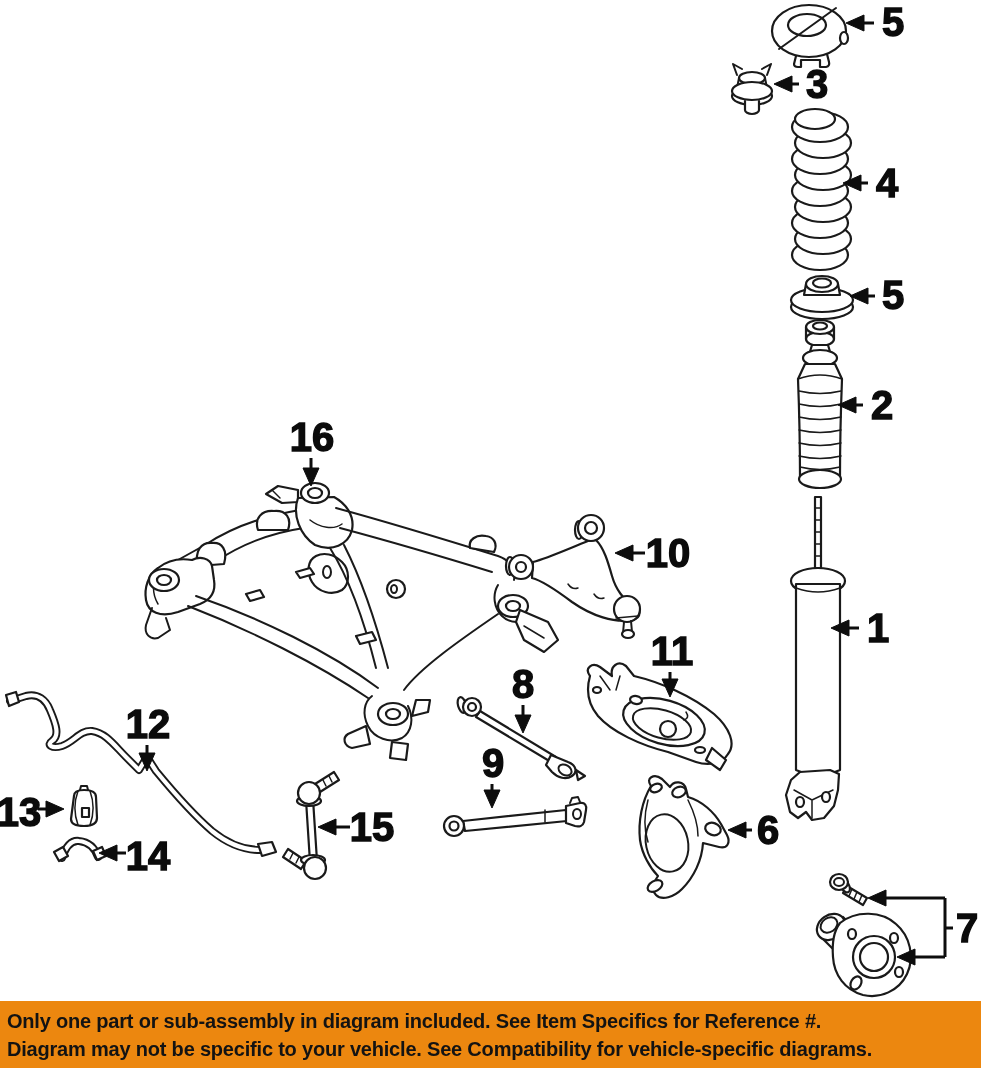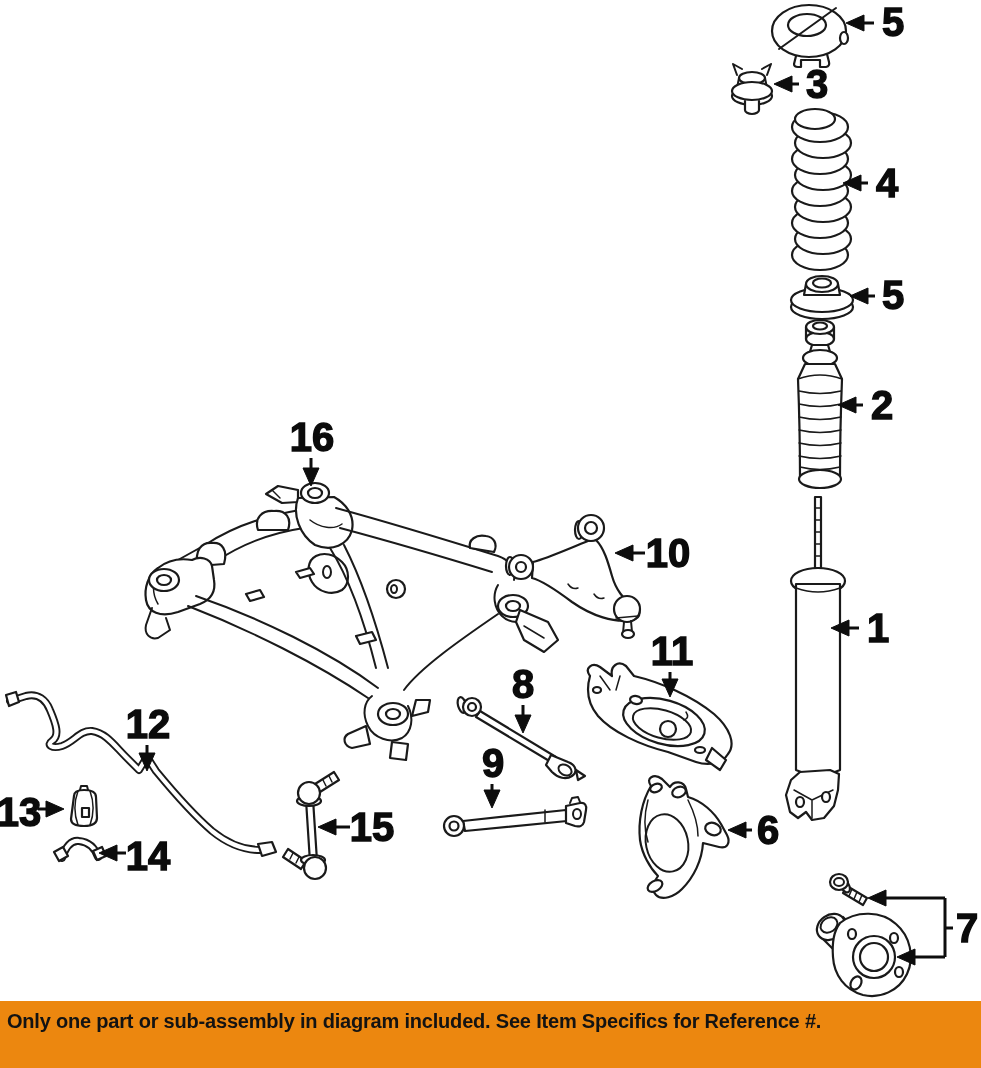--- a/index.html
+++ b/index.html
@@ -350,15 +350,16 @@
     <line class="aline" x1="945" y1="898" x2="945" y2="957"></line>
     <line class="aline" x1="945" y1="928" x2="953" y2="928"></line>
     <polygon class="arrow" points="868,898 886,890 886,906"></polygon>
     <polygon class="arrow" points="897,957 915,949 915,965"></polygon>
     <text x="967" y="942">7</text>
   </g>
 </svg>
 
   <div class="banner">
     <div class="bline">Only one part or sub-assembly in diagram included. See Item Specifics for Reference #.</div>
+    <div class="bline">Diagram may not be specific to your vehicle. See Compatibility for vehicle-specific diagrams.</div>
   </div>
 
 </div>
 
 </body></html>

